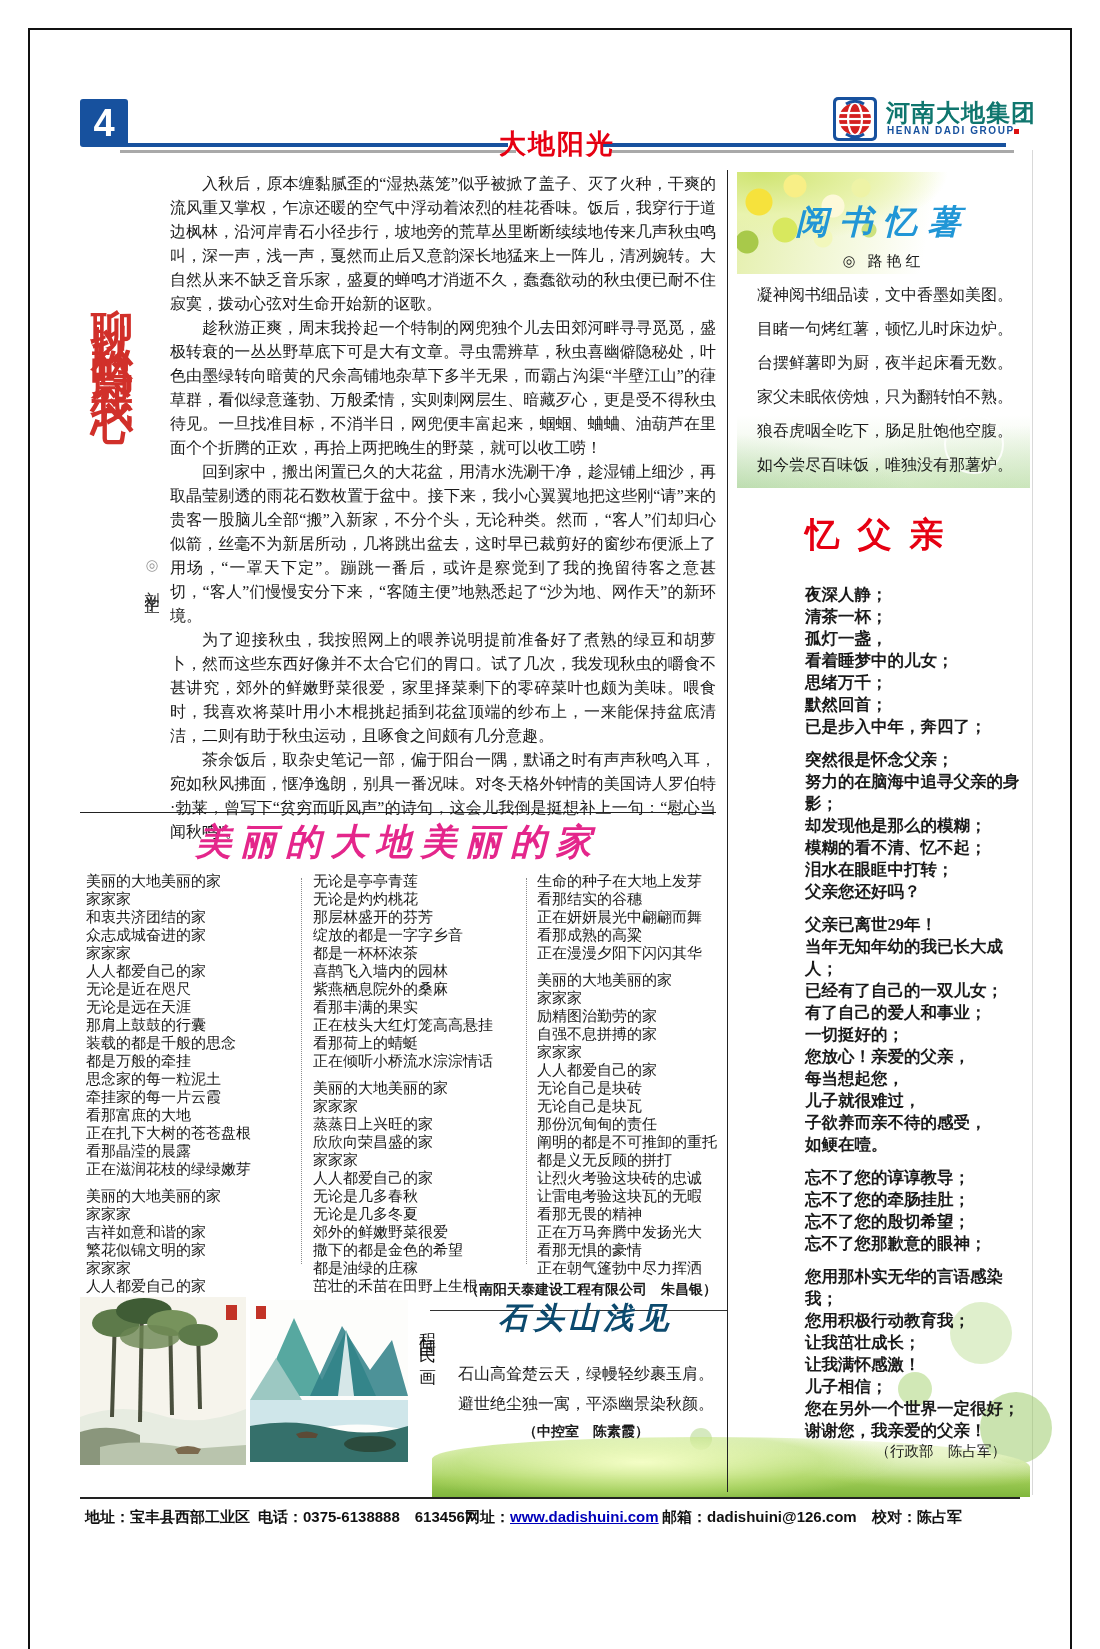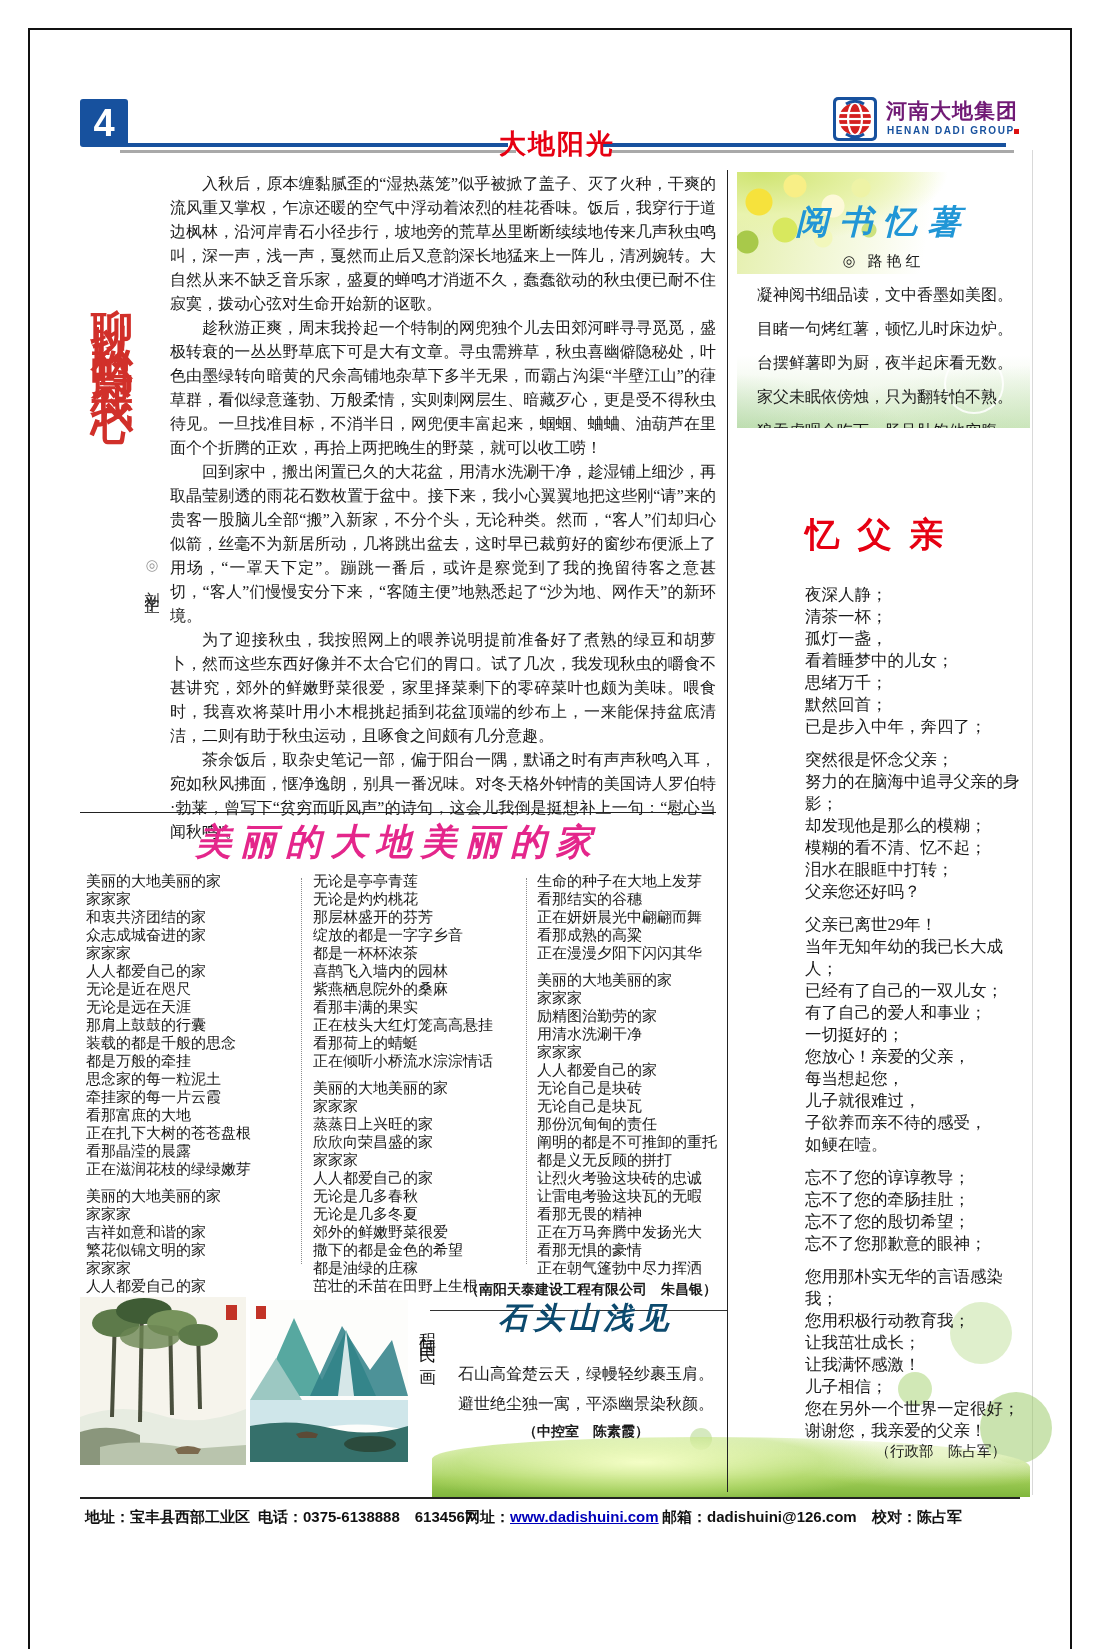--- a/index.html
+++ b/index.html
@@ -19,22 +19,22 @@
            text-align:center;line-height:48px;border-radius:3px;}
   .mast-blue{height:4px;background:#17519e;}
   .mast-grey{height:3px;background:#a9a9a9;}
   .mb-l{left:112px;top:143px;width:396px;}
   .mg-l{left:120px;top:150px;width:396px;}
   .mb-r{left:602px;top:143px;width:404px;}
   .mg-r{left:610px;top:150px;width:404px;}
   .masthead{left:492px;top:126px;width:130px;text-align:center;color:#e60012;
             font-family:"Liberation Sans",sans-serif;font-weight:bold;font-size:27px;letter-spacing:2px;}
   .logo{left:832px;top:95px;width:190px;height:54px;}
-  .logo-cn{position:absolute;left:54px;top:2px;color:#701a75;font-family:"Liberation Sans",sans-serif;
-           font-weight:bold;font-size:21px;letter-spacing:1px;white-space:nowrap;}
+  .logo-cn{position:absolute;left:54px;top:2px;color:#0f766e;font-family:"Liberation Sans",sans-serif;
+           font-weight:bold;font-size:24px;letter-spacing:1px;white-space:nowrap;}
   .logo-en{position:absolute;left:55px;top:30px;color:#17519e;font-family:"Liberation Sans",sans-serif;
            font-weight:bold;font-size:10px;letter-spacing:1.6px;white-space:nowrap;}
   .logo-dot{position:absolute;left:182px;top:34px;width:5px;height:5px;background:#d11;}
 
   
   .vtitle{left:84px;top:276px;height:410px;writing-mode:vertical-rl;color:#d1302a;
           font-weight:bold;font-size:42px;letter-spacing:15px;font-family:"Liberation Serif",serif;}
   .vauthor{left:142px;top:556px;writing-mode:vertical-rl;font-size:15px;letter-spacing:5px;color:#222;}
   .vauthor .mk{color:#999;}
 
@@ -66,21 +66,21 @@
 
   
   .sh{left:445px;top:1298px;width:282px;text-align:center;}
   .sh-title{color:#0c4a6e;font-weight:bold;font-style:italic;font-size:30px;letter-spacing:5px;}
   .sh-lines{margin-top:20px;}
   .stline{font-size:16px;line-height:30px;}
   .sh-attr{margin-top:4px;font-family:"Liberation Sans",sans-serif;font-weight:bold;font-size:14px;}
 
   
   .col-divider{left:727px;top:170px;width:1px;height:1322px;background:#222;}
-  .sp-box{left:737px;top:172px;width:293px;height:256px;background:#fff;overflow:hidden;}
+  .sp-box{left:737px;top:172px;width:293px;height:316px;background:#fff;overflow:hidden;}
   .sp-top{position:absolute;left:0;top:0;right:0;height:102px;
     background:
       radial-gradient(circle at 22px 30px,#f6e23c 0 13px,rgba(0,0,0,0) 14px),
       radial-gradient(circle at 58px 14px,#f8ef86 0 11px,rgba(0,0,0,0) 12px),
       radial-gradient(circle at 96px 34px,#fdf9d9 0 11px,rgba(0,0,0,0) 12px),
       radial-gradient(circle at 48px 58px,#d8e85e 0 12px,rgba(0,0,0,0) 13px),
       radial-gradient(circle at 86px 66px,#f2f7bb 0 9px,rgba(0,0,0,0) 10px),
       radial-gradient(circle at 124px 16px,#eef3a6 0 9px,rgba(0,0,0,0) 10px),
       radial-gradient(circle at 10px 70px,#a8c94a 0 11px,rgba(0,0,0,0) 12px),
       radial-gradient(circle at 132px 58px,#cde27e 0 7px,rgba(0,0,0,0) 8px),
@@ -97,21 +97,21 @@
   .sp-title{position:absolute;left:0;top:28px;width:100%;text-align:center;color:#2196d6;
             font-weight:bold;font-style:italic;font-size:33px;letter-spacing:11px;}
   .sp-author{position:absolute;left:0;top:80px;width:100%;text-align:center;font-size:15px;letter-spacing:4px;}
   .sp-lines{position:absolute;left:20px;top:106px;}
   .sline{font-size:16px;line-height:34px;}
 
   .father{left:737px;top:512px;width:293px;}
   .f-title{text-align:center;color:#e60012;font-weight:bold;font-size:34px;letter-spacing:18px;
            font-family:"Liberation Sans",sans-serif;}
   .f-lines{margin:26px 0 0 68px;}
-  .fline{font-size:16.5px;line-height:22px;}
+  .fline{font-size:16.5px;line-height:22px;font-weight:bold;}
   .fline.blank{height:11px;}
   .f-attr{margin-top:0;text-align:right;padding-right:24px;
           font-family:"Liberation Sans",sans-serif;font-weight:normal;font-size:14.5px;}
 
   
   .bubble{border-radius:50%;}
   .bb1{left:950px;top:1302px;width:62px;height:62px;background:rgba(163,209,110,.35);}
   .bb2{left:898px;top:1372px;width:34px;height:34px;background:rgba(163,209,110,.5);}
   .bb3{left:980px;top:1392px;width:72px;height:72px;background:rgba(150,200,95,.5);}
   .bb4{left:690px;top:1428px;width:22px;height:22px;background:rgba(150,200,95,.4);}
@@ -235,21 +235,21 @@
   <div class="abs lyrcol lc3">
       <div class="lyr">生命的种子在大地上发芽</div>
       <div class="lyr">看那结实的谷穗</div>
       <div class="lyr">正在妍妍晨光中翩翩而舞</div>
       <div class="lyr">看那成熟的高粱</div>
       <div class="lyr">正在漫漫夕阳下闪闪其华</div>
       <div class="lyr blank">&nbsp;</div>
       <div class="lyr">美丽的大地美丽的家</div>
       <div class="lyr">家家家</div>
       <div class="lyr">励精图治勤劳的家</div>
-      <div class="lyr">用清水洗涮干净</div>
+      <div class="lyr">自强不息拼搏的家</div>
       <div class="lyr">家家家</div>
       <div class="lyr">人人都爱自己的家</div>
       <div class="lyr">无论自己是块砖</div>
       <div class="lyr">无论自己是块瓦</div>
       <div class="lyr">那份沉甸甸的责任</div>
       <div class="lyr">阐明的都是不可推卸的重托</div>
       <div class="lyr">都是义无反顾的拼打</div>
       <div class="lyr">让烈火考验这块砖的忠诚</div>
       <div class="lyr">让雷电考验这块瓦的无暇</div>
       <div class="lyr">看那无畏的精神</div>

